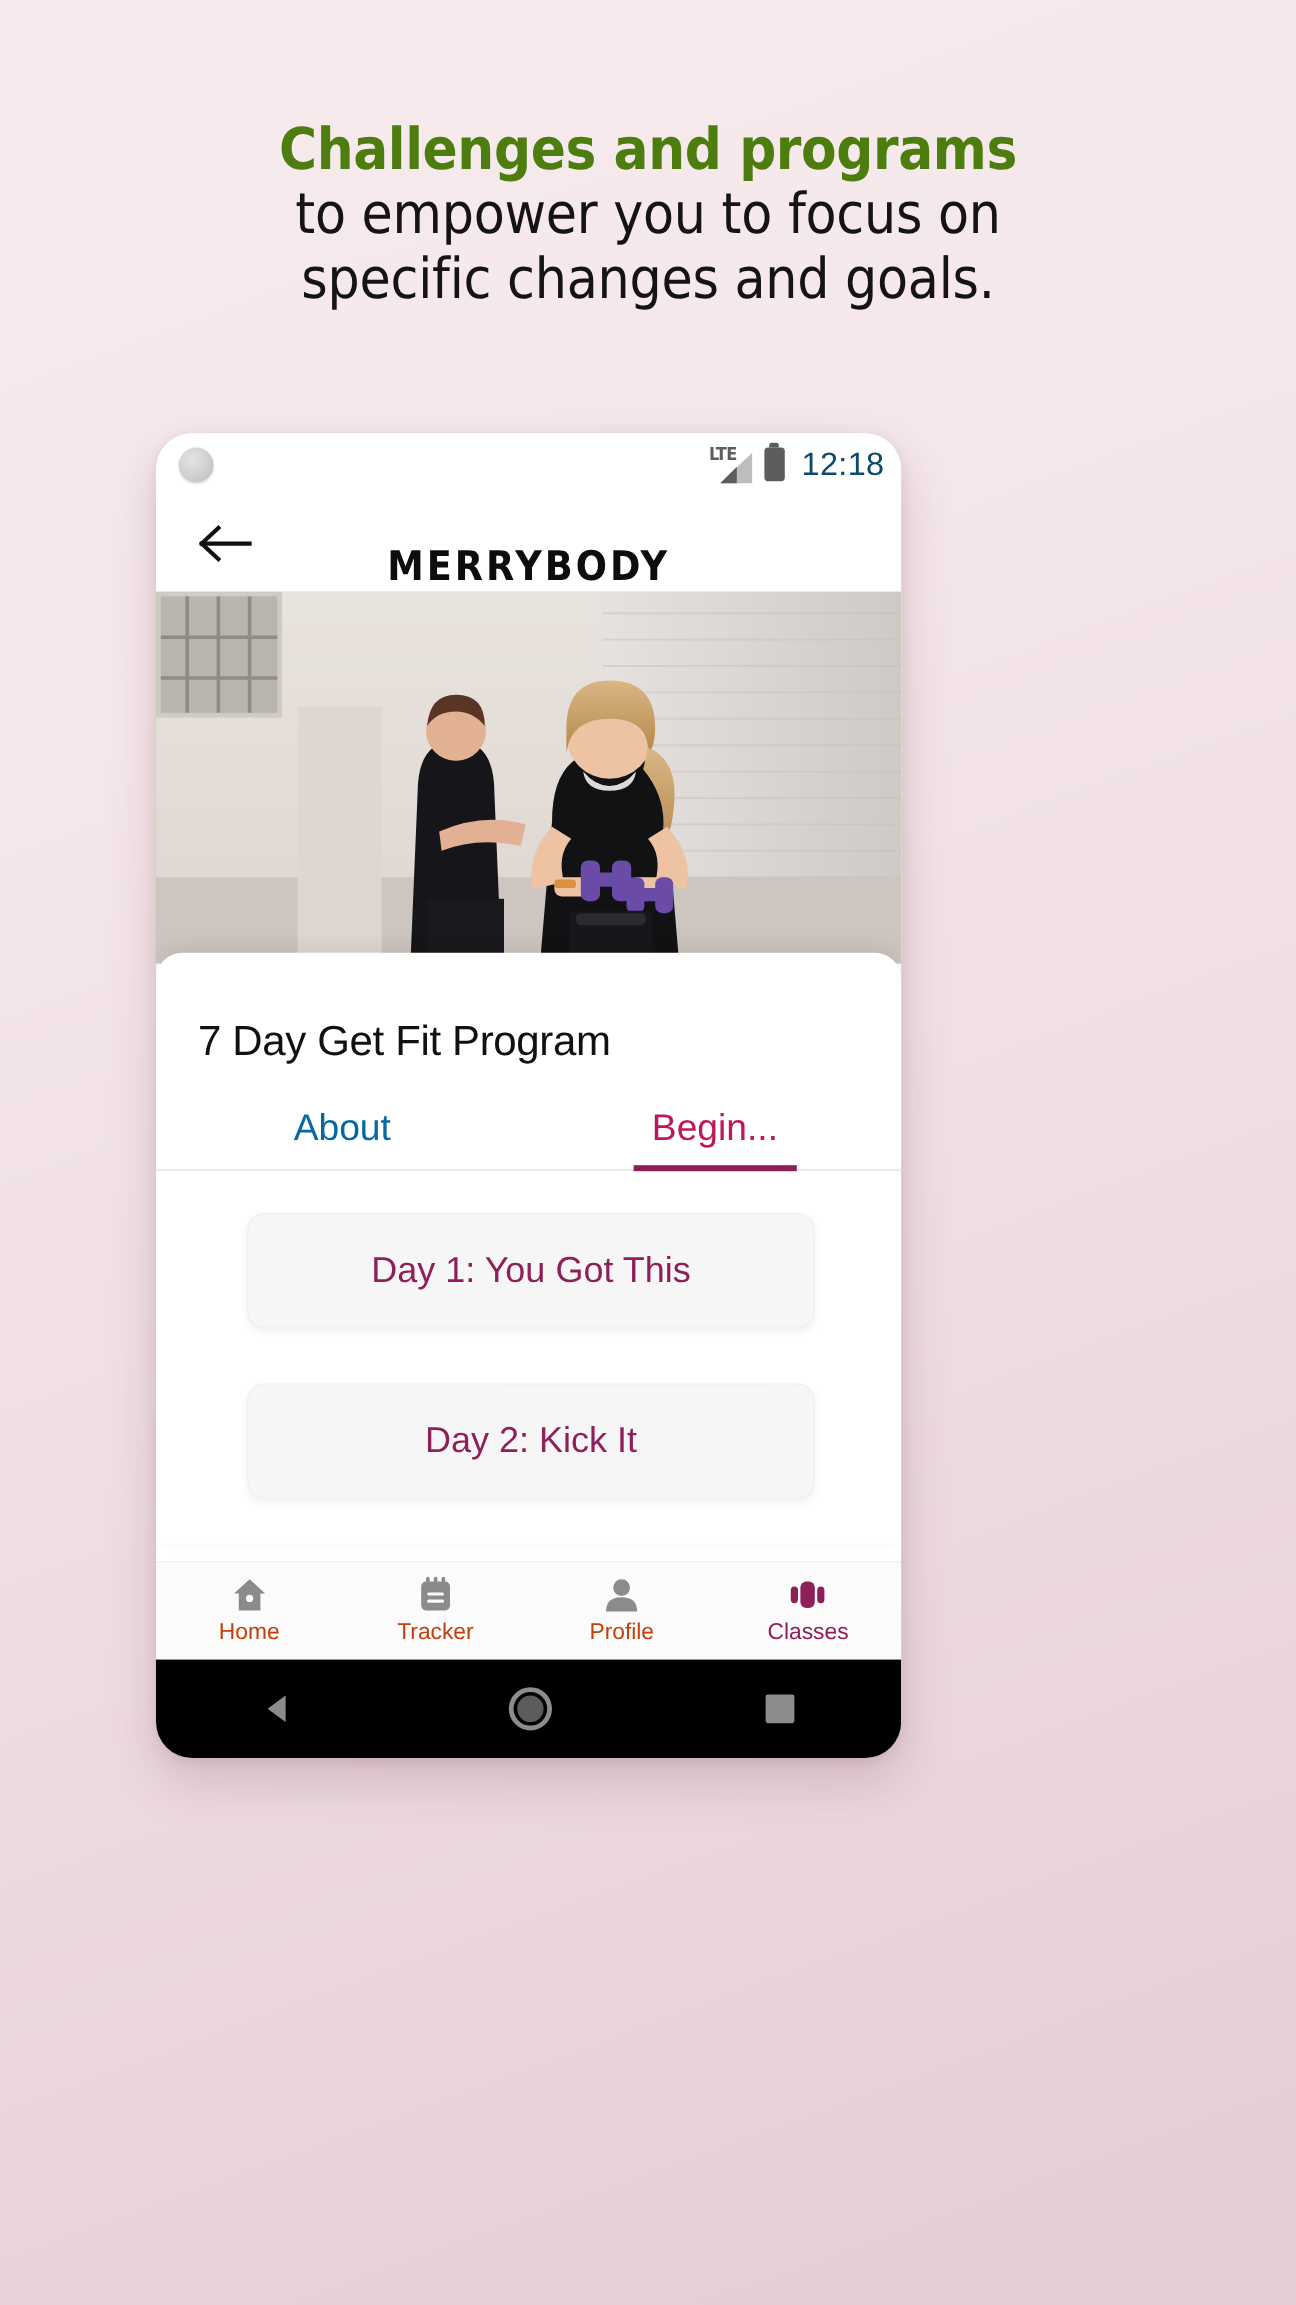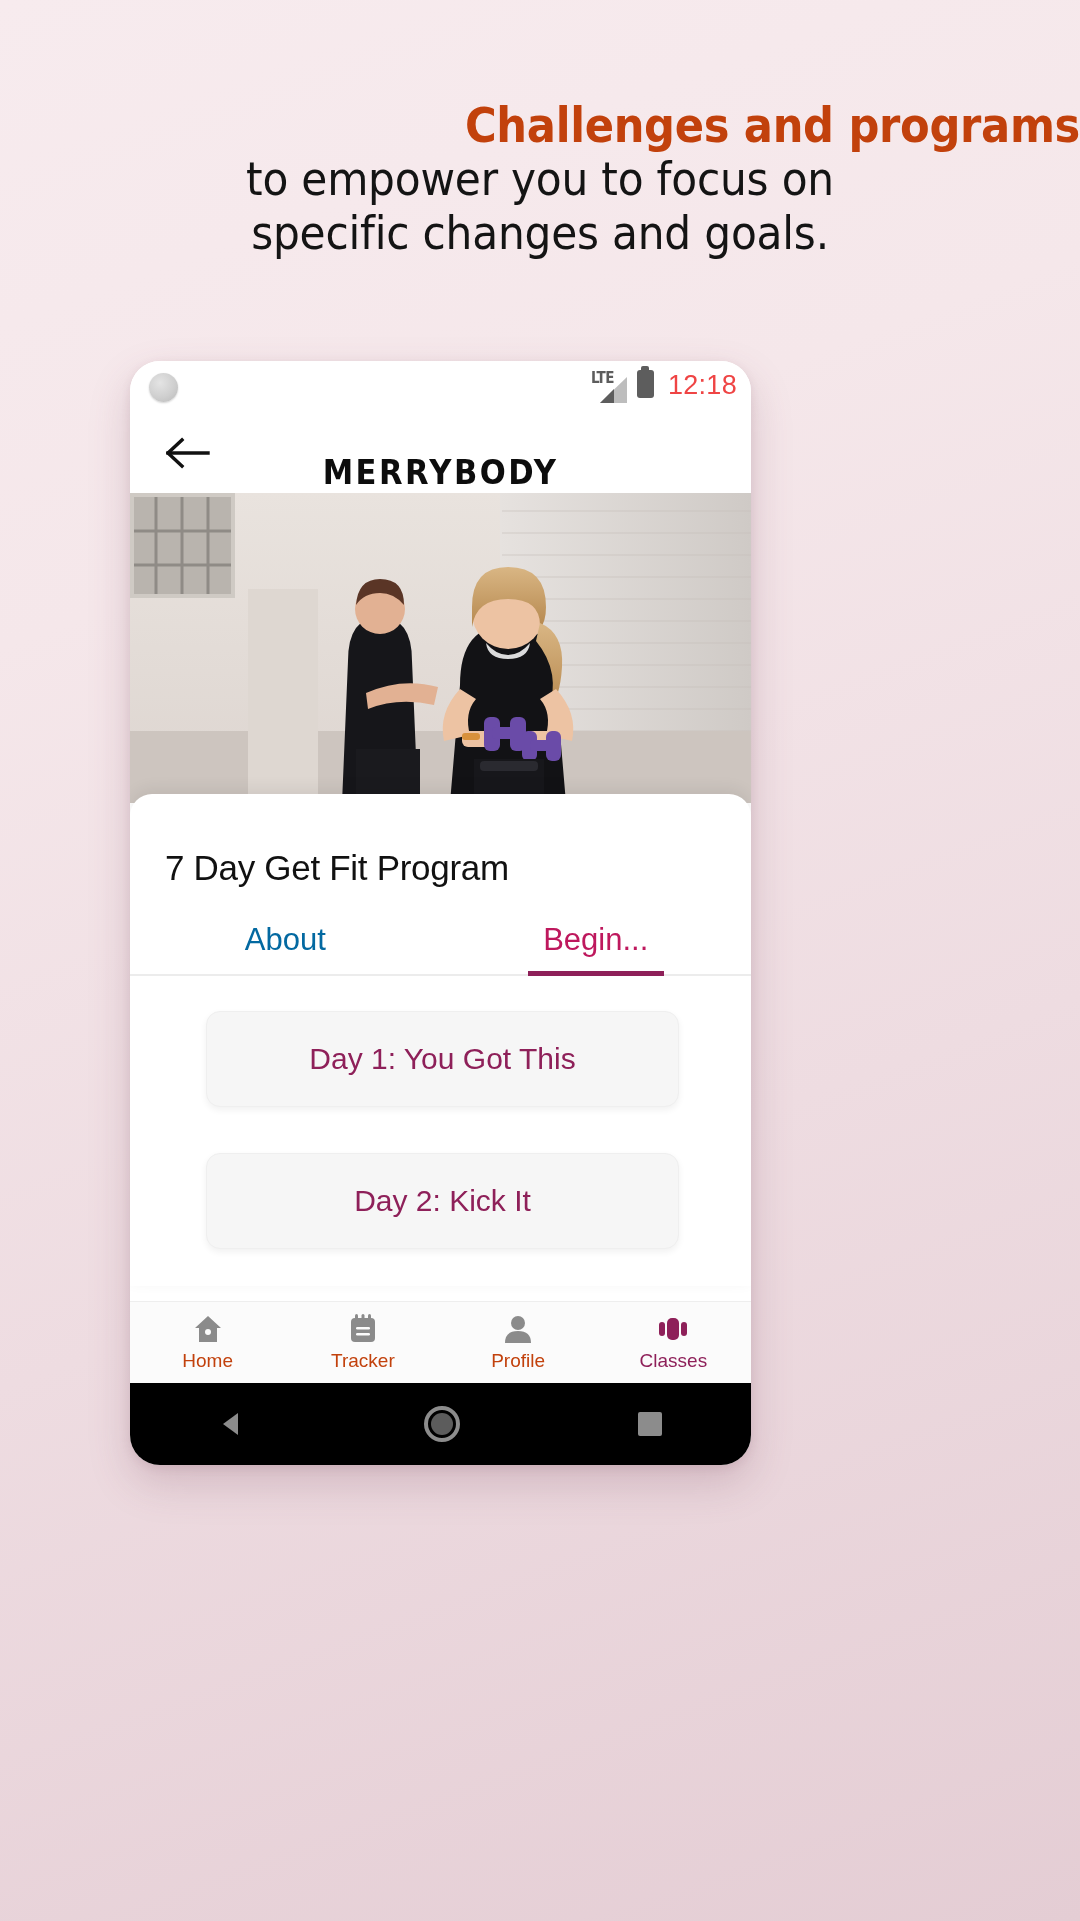--- a/index.html
+++ b/index.html
@@ -11,45 +11,45 @@
   }
 
   
   .headline { position:absolute; left:0; top:98px; width:1080px; text-align:center; }
   .headline .line {
     display:block;
     font-family:"DejaVu Sans Condensed","Liberation Sans Narrow","Liberation Sans",sans-serif;
     font-size:47px; line-height:54px; letter-spacing:-0.2px; color:#141414;
     font-weight:400;
   }
-  .headline .line.accent { color:#c2410c; font-weight:700; font-size:48px; letter-spacing:-0.3px;text-align:right;}
+  .headline .line.accent { color:#4d7c0f; font-weight:700; font-size:48px; letter-spacing:-0.3px;}
 
   
   .phone {
     position:absolute; left:130px; top:361px; width:621px; height:1104px;
     background:#ffffff; border-radius:30px;
     box-shadow: 0 18px 42px rgba(120,70,90,0.22), 0 3px 10px rgba(120,70,90,0.12);
     overflow:hidden;
   }
 
   
   .statusbar { position:relative; height:52px; background:#fff; }
   .camdot {
     position:absolute; left:19px; top:12px; width:29px; height:29px; border-radius:50%;
     background:radial-gradient(circle at 38% 34%, #e4e4e4 0%, #cfcfcf 55%, #b9b9b9 100%);
     box-shadow:0 1px 2px rgba(0,0,0,.18);
   }
-  .sb-right { position:absolute; right:14px; top:9px; display:flex; align-items:flex-start; gap:10px; }
+  .sb-right { position:absolute; right:14px; top:9px; display:flex; align-items:center; gap:10px; }
   .lte-wrap { position:relative; width:36px; height:34px; }
   .lte-txt { position:absolute; top:-1px; left:0; font-size:15px; font-weight:700; color:#5d5d5d;
              font-family:"DejaVu Sans Condensed","Liberation Sans Narrow","Liberation Sans",sans-serif; letter-spacing:-0.5px;}
   .sig { position:absolute; left:9px; top:7px; width:27px; height:26px; }
   .batt { width:17px; height:28px; background:#5d5d5d; border-radius:3px; position:relative; }
   .batt:before { content:""; position:absolute; top:-4px; left:4.5px; width:8px; height:4px; background:#5d5d5d; border-radius:2px 2px 0 0; }
-  .sb-time { font-size:27px; color:#ef4444; font-weight:400; letter-spacing:0.3px; margin-left:4px; }
+  .sb-time { font-size:27px; color:#0c4a6e; font-weight:400; letter-spacing:0.3px; margin-left:4px; }
 
   
   .appbar { position:relative; height:80px; background:#fff; display:flex; align-items:center; }
   .backbtn { position:absolute; left:36px; top:50%; transform:translateY(-50%); width:46px; height:32px; }
   .apptitle {
     width:100%; text-align:center;
     font-family:"DejaVu Sans Condensed","Liberation Sans Narrow","Liberation Sans",sans-serif;
     font-size:34px; font-weight:700; letter-spacing:2.5px; color:#0d0d0d;margin-top:37px;
   }
 

